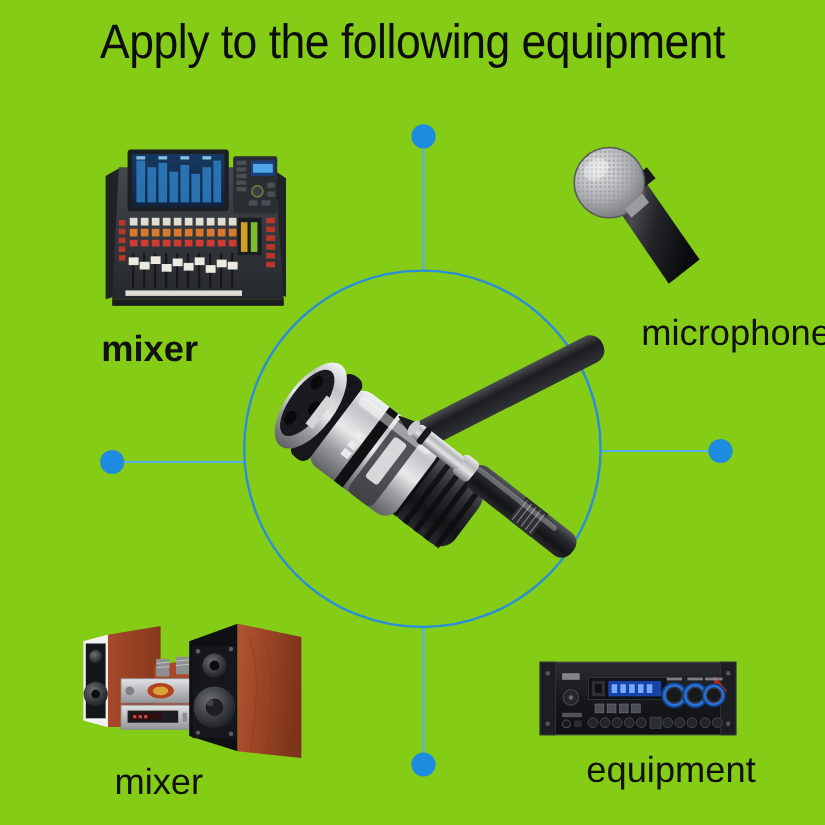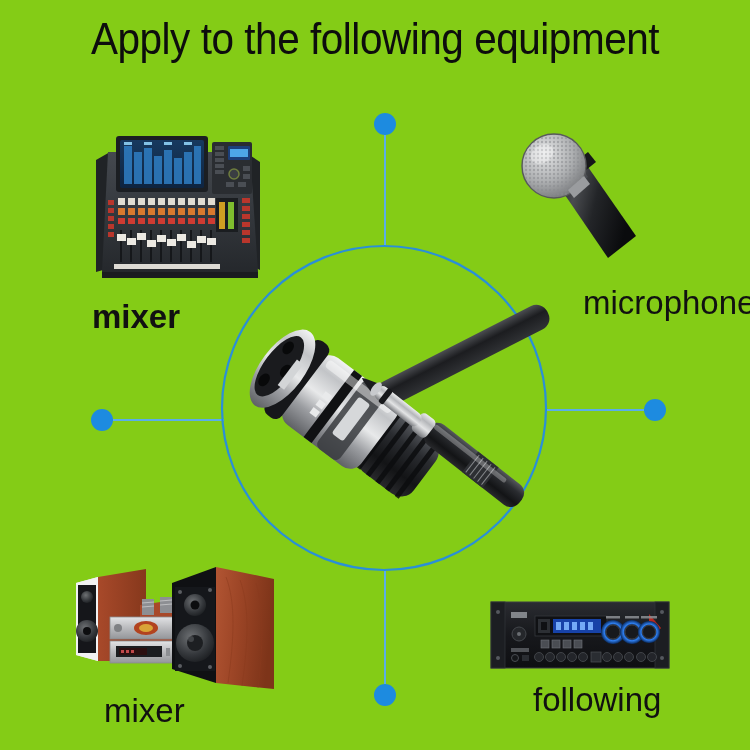--- a/index.html
+++ b/index.html
@@ -548,15 +548,15 @@
       </g>
     </svg>
   </div>
 
   <div class="equip-label label-mixer">mixer</div>
 
   <div class="equip-label label-microphone">microphone</div>
 
   <div class="equip-label label-stereo">mixer</div>
 
-  <div class="equip-label label-amplifier">following</div>
+  <div class="equip-label label-amplifier">equipment</div>
 
 </div>
 
 </body></html>

